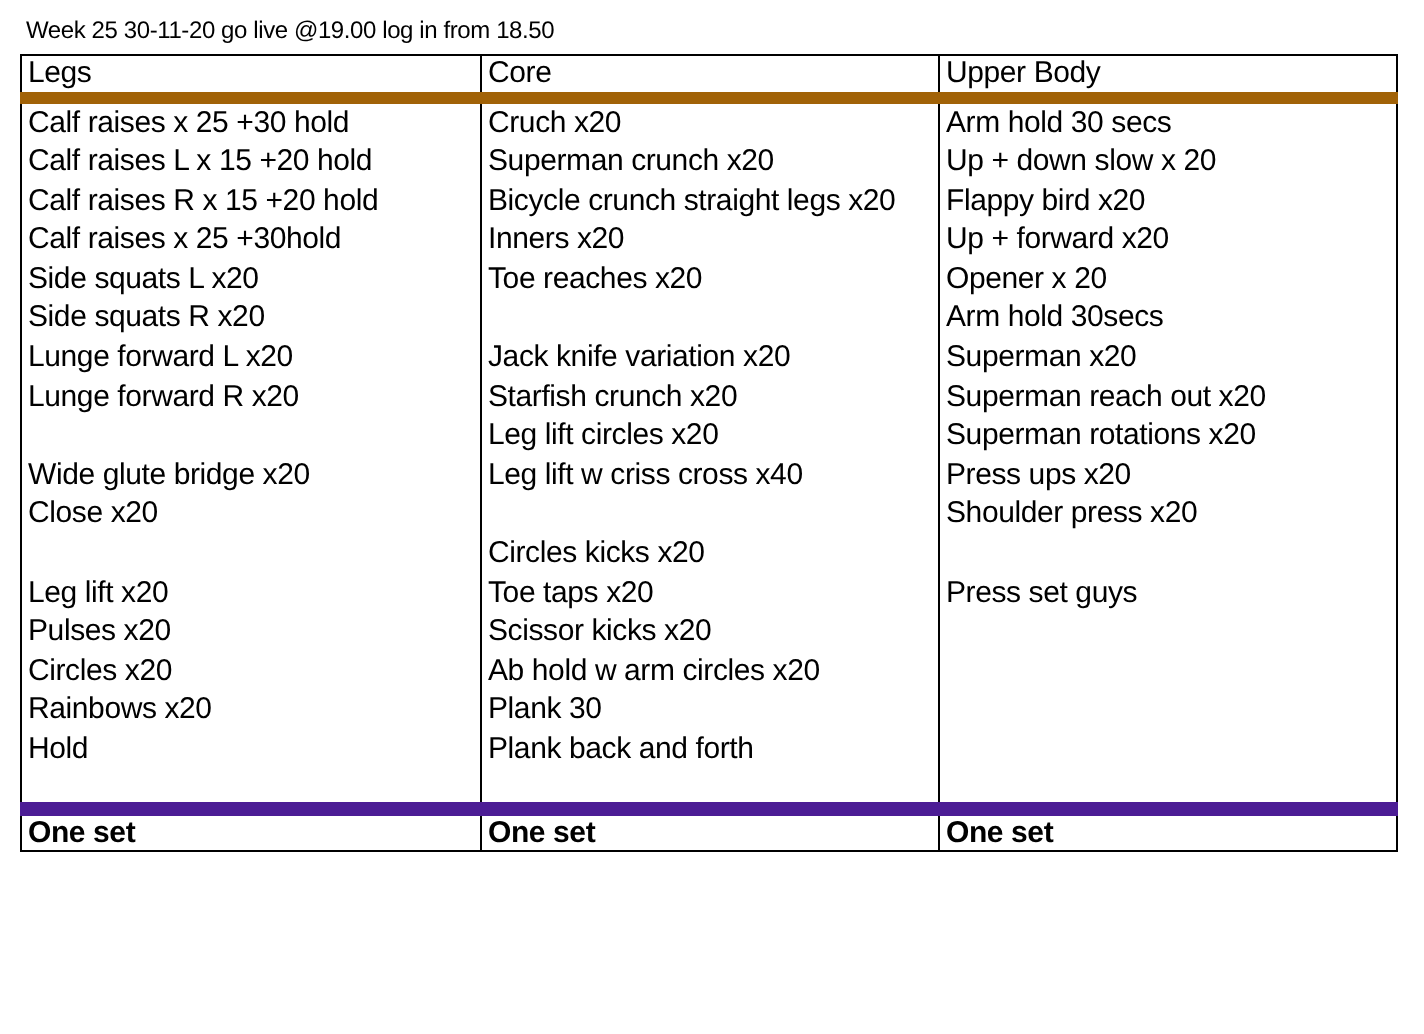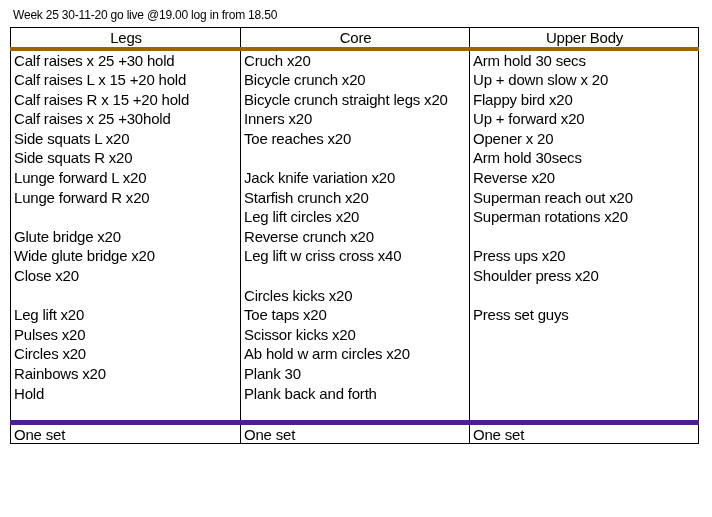--- a/index.html
+++ b/index.html
@@ -35,30 +35,30 @@
     border-right: 1px solid #000000;
     text-align: left;
     font-weight: normal;
     padding: 0 2px 0 3px;
     white-space: nowrap;
     overflow: hidden;
     vertical-align: middle;
   }
   thead th {
     height: 21px;
-    border-bottom: 4px solid #a16207;
-    text-align: center;
+    border-bottom: 6px solid #a16207;
   }
   tbody td {
     height: 19.6px;
     line-height: 19.6px;
   }
   tfoot td {
     height: 21px;
-    border-top: 5px solid #4c1d95;
+    border-top: 7px solid #4c1d95;
+    font-weight: bold;
   }
 </style>
 </head>
 <body>
 
 <div class="page-title">Week 25 30-11-20 go live @19.00 log in from 18.50</div>
 
 <table class="workout-table">
   <colgroup>
     <col class="c1">
@@ -73,21 +73,21 @@
     </tr>
   </thead>
   <tbody>
       <tr>
         <td>Calf raises x 25 +30 hold</td>
         <td>Cruch x20</td>
         <td>Arm hold 30 secs</td>
       </tr>
       <tr>
         <td>Calf raises L x 15 +20 hold</td>
-        <td>Bicycle crunch x20</td>
+        <td>Superman crunch x20</td>
         <td>Up + down slow x 20</td>
       </tr>
       <tr>
         <td>Calf raises R x 15 +20 hold</td>
         <td>Bicycle crunch straight legs x20</td>
         <td>Flappy bird x20</td>
       </tr>
       <tr>
         <td>Calf raises x 25 +30hold</td>
         <td>Inners x20</td>
@@ -99,36 +99,31 @@
         <td>Opener x 20</td>
       </tr>
       <tr>
         <td>Side squats R x20</td>
         <td></td>
         <td>Arm hold 30secs</td>
       </tr>
       <tr>
         <td>Lunge forward L x20</td>
         <td>Jack knife variation x20</td>
-        <td>Reverse x20</td>
+        <td>Superman x20</td>
       </tr>
       <tr>
         <td>Lunge forward R x20</td>
         <td>Starfish crunch x20</td>
         <td>Superman reach out x20</td>
       </tr>
       <tr>
         <td></td>
         <td>Leg lift circles x20</td>
         <td>Superman rotations x20</td>
-      </tr>
-      <tr>
-        <td>Glute bridge x20</td>
-        <td>Reverse crunch x20</td>
-        <td></td>
       </tr>
       <tr>
         <td>Wide glute bridge x20</td>
         <td>Leg lift w criss cross x40</td>
         <td>Press ups x20</td>
       </tr>
       <tr>
         <td>Close x20</td>
         <td></td>
         <td>Shoulder press x20</td>

